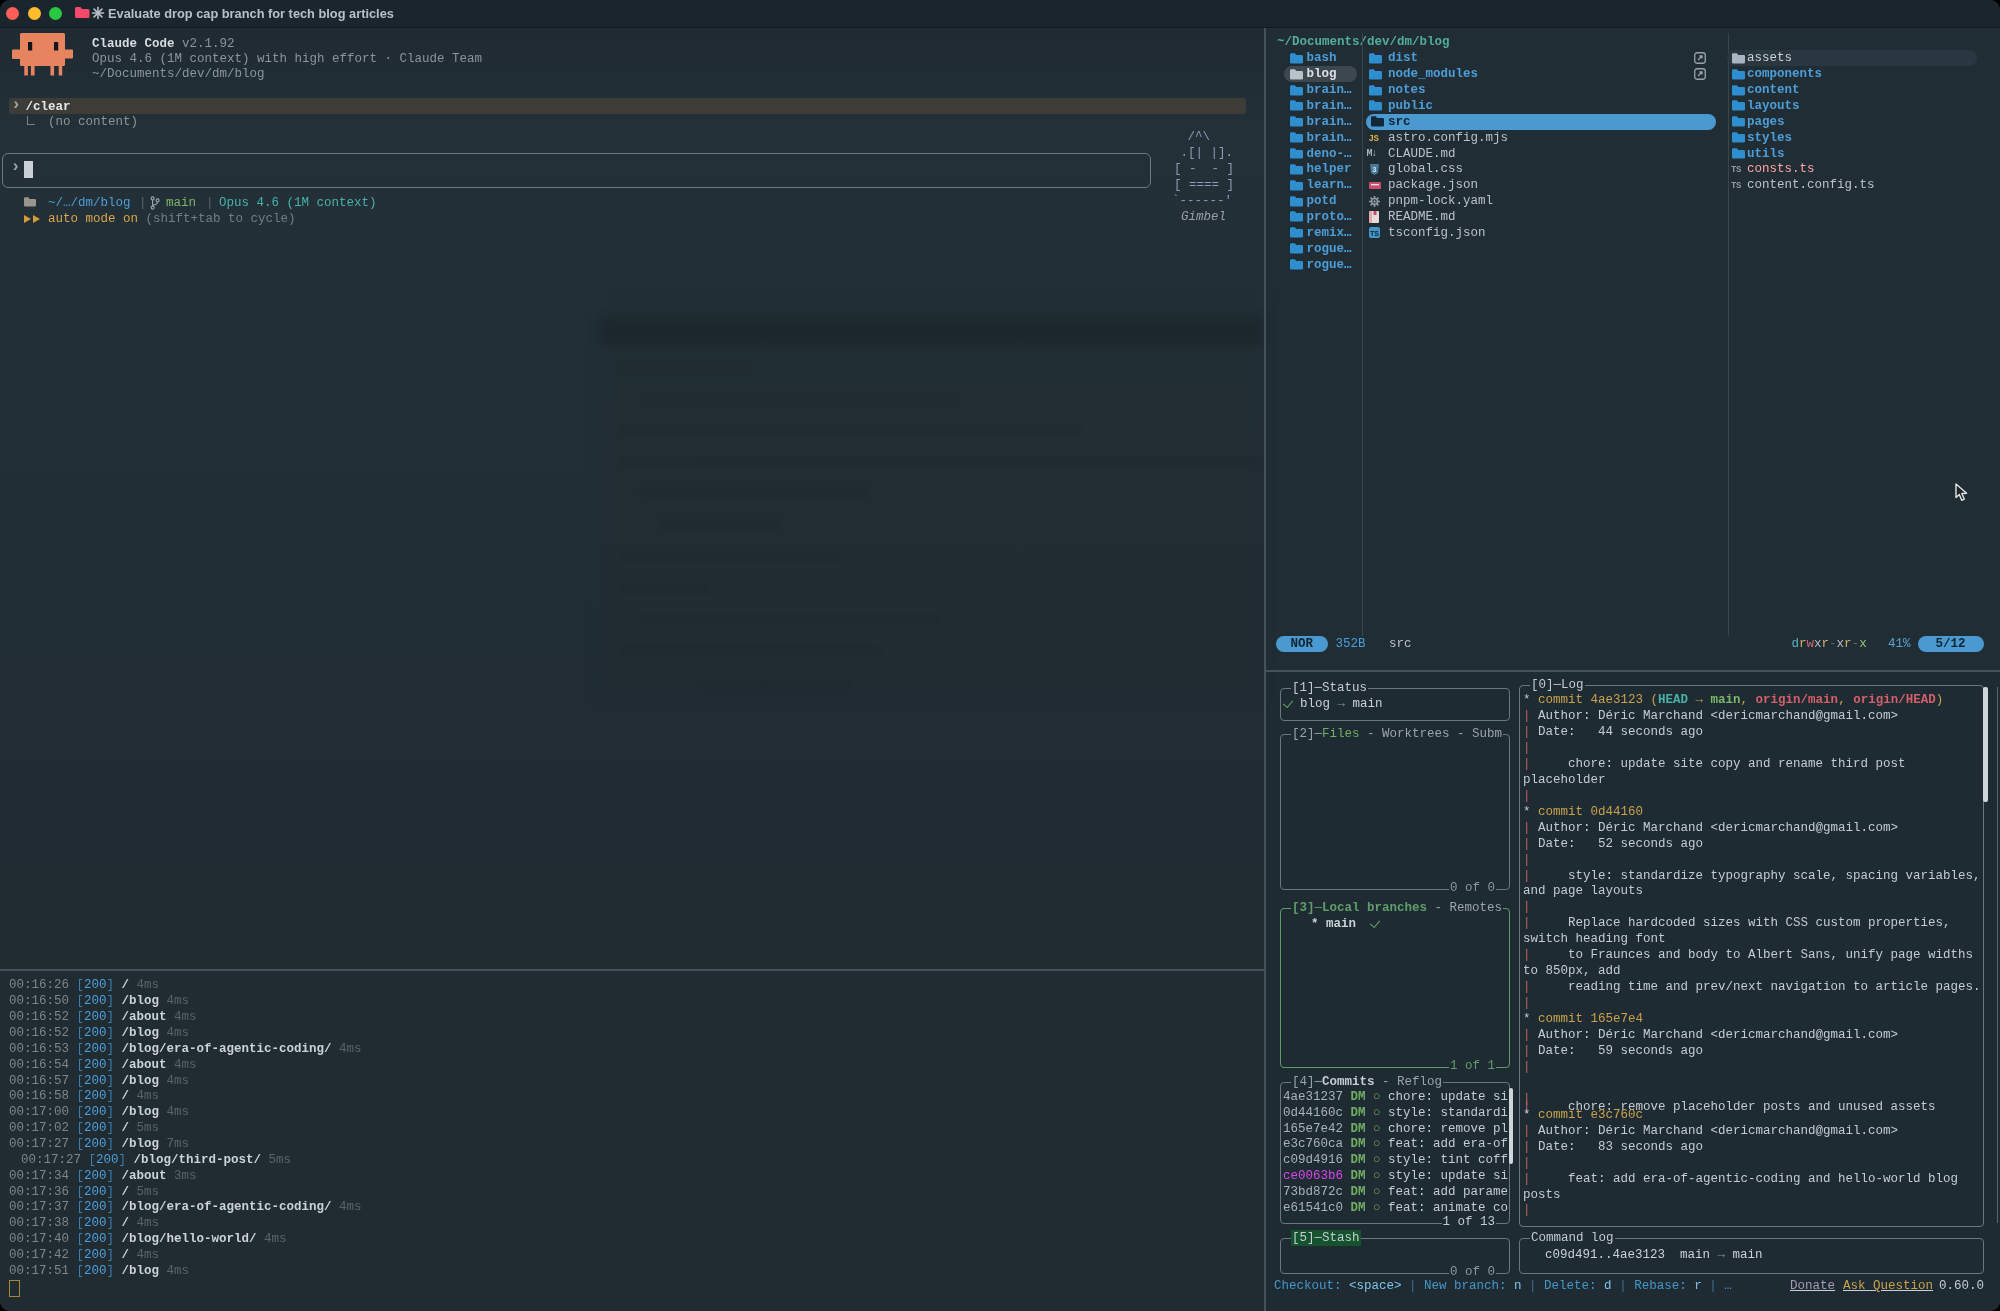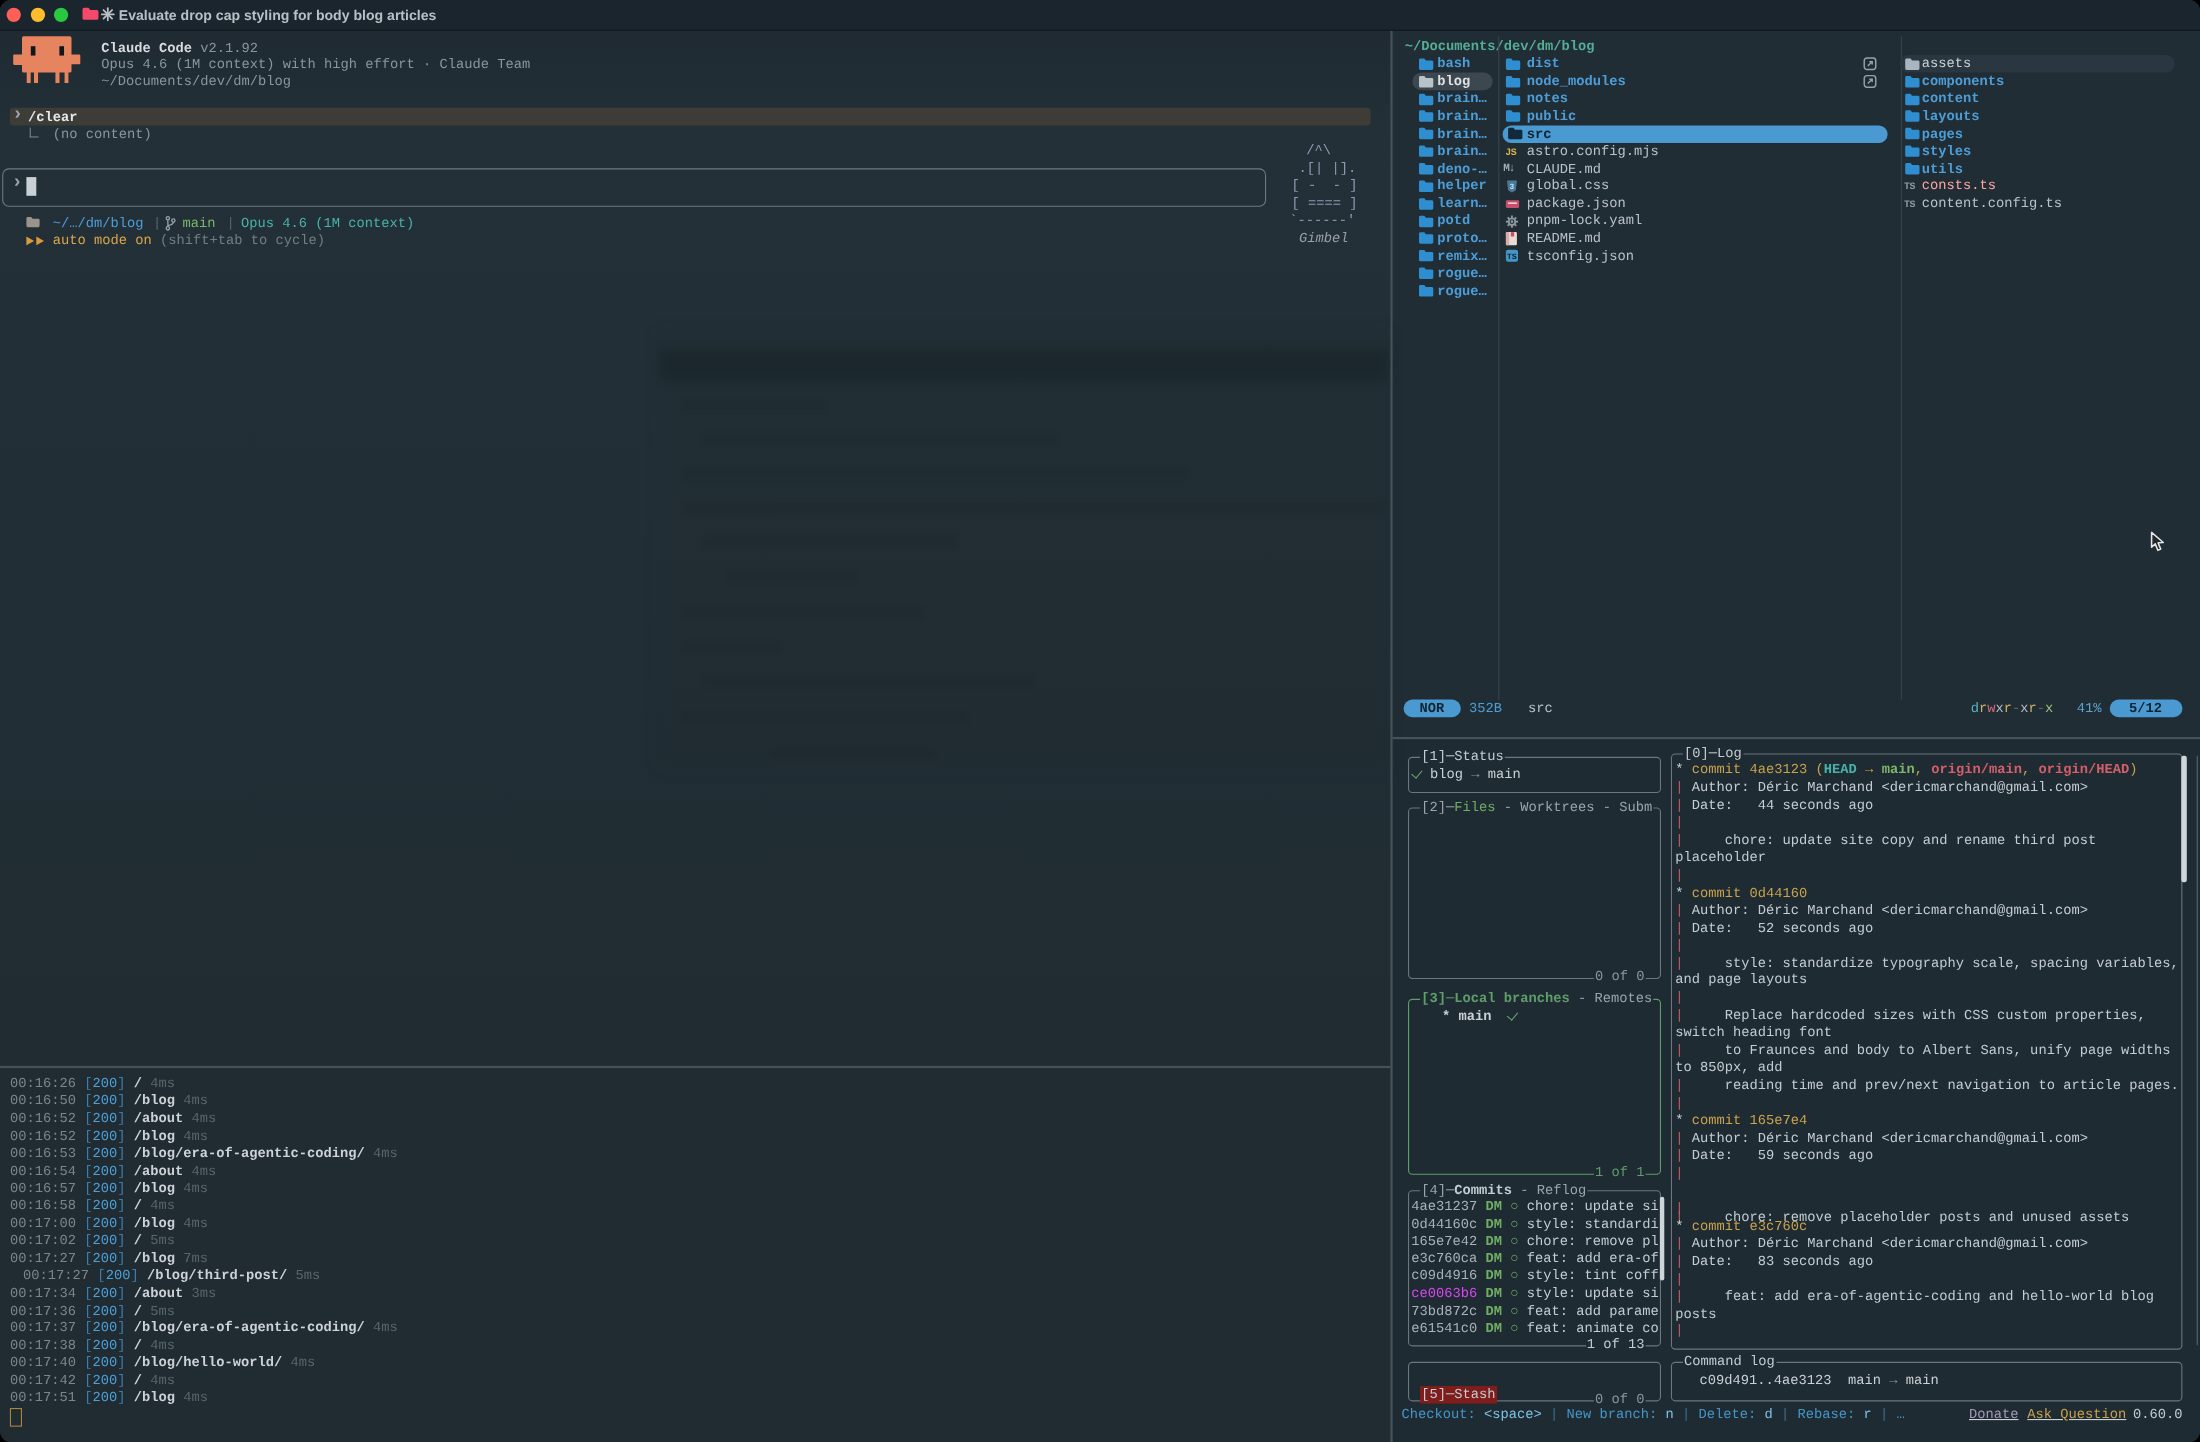--- a/index.html
+++ b/index.html
@@ -38,21 +38,21 @@
       <path d="M0 2.5 a1.5 1.5 0 0 1 1.5-1.5 h4 l1.5 2 h6 a1.5 1.5 0 0 1 1.5 1.5 v6 a1.5 1.5 0 0 1 -1.5 1.5 h-11.5 a1.5 1.5 0 0 1 -1.5 -1.5 z" fill="#f4496b"></path>
     </svg>
 <svg style="left:92px;top:7px" width="12" height="12">
       <g stroke="#b8c0c6" stroke-width="1.6" stroke-linecap="round">
         <line x1="6" y1="0.5" x2="6" y2="11.5"></line>
         <line x1="0.5" y1="6" x2="11.5" y2="6"></line>
         <line x1="2.1" y1="2.1" x2="9.9" y2="9.9"></line>
         <line x1="9.9" y1="2.1" x2="2.1" y2="9.9"></line>
       </g>
     </svg>
-<div class="m sans" style="left:108px;top:5.5px;font-size:12.8px;font-weight:bold;color:#b8c0c6;">Evaluate drop cap styling for body blog articles</div>
+<div class="m sans" style="left:108px;top:5.5px;font-size:12.8px;font-weight:bold;color:#b8c0c6;">Evaluate drop cap branch for tech blog articles</div>
 <svg style="left:12px;top:33px" width="61" height="43">
 <g fill="#e5845f">
 <rect x="8" y="0" width="45" height="33" rx="1.5"></rect>
 <rect x="0" y="16.5" width="9" height="9.5" rx="1"></rect>
 <rect x="52" y="16.5" width="9" height="9" rx="1"></rect>
 <rect x="12.3" y="32.5" width="3.6" height="10"></rect>
 <rect x="18.9" y="32.5" width="3.7" height="10"></rect>
 <rect x="38.4" y="32.5" width="3.7" height="10"></rect>
 <rect x="46.7" y="32.5" width="3.5" height="10"></rect>
 </g>
@@ -304,21 +304,21 @@
 <div class="m" style="left:1283.0px;top:1088.8px;"><span style="color:#a8b2b9;">4ae31237</span><span style="color:#6fae63;font-weight:bold;"> DM </span><span style="color:#6fae63;">○</span><span style="color:#c3ccd2;"> chore: update si</span></div>
 <div class="m" style="left:1283.0px;top:1104.7px;"><span style="color:#a8b2b9;">0d44160c</span><span style="color:#6fae63;font-weight:bold;"> DM </span><span style="color:#6fae63;">○</span><span style="color:#c3ccd2;"> style: standardi</span></div>
 <div class="m" style="left:1283.0px;top:1120.5px;"><span style="color:#a8b2b9;">165e7e42</span><span style="color:#6fae63;font-weight:bold;"> DM </span><span style="color:#6fae63;">○</span><span style="color:#c3ccd2;"> chore: remove pl</span></div>
 <div class="m" style="left:1283.0px;top:1136.4px;"><span style="color:#a8b2b9;">e3c760ca</span><span style="color:#6fae63;font-weight:bold;"> DM </span><span style="color:#6fae63;">○</span><span style="color:#c3ccd2;"> feat: add era-of</span></div>
 <div class="m" style="left:1283.0px;top:1152.2px;"><span style="color:#a8b2b9;">c09d4916</span><span style="color:#6fae63;font-weight:bold;"> DM </span><span style="color:#6fae63;">○</span><span style="color:#c3ccd2;"> style: tint coff</span></div>
 <div class="m" style="left:1283.0px;top:1168.1px;"><span style="color:#d946ef;">ce0063b6</span><span style="color:#6fae63;font-weight:bold;"> DM </span><span style="color:#6fae63;">○</span><span style="color:#c3ccd2;"> style: update si</span></div>
 <div class="m" style="left:1283.0px;top:1184.0px;"><span style="color:#a8b2b9;">73bd872c</span><span style="color:#6fae63;font-weight:bold;"> DM </span><span style="color:#6fae63;">○</span><span style="color:#c3ccd2;"> feat: add parame</span></div>
 <div class="m" style="left:1283.0px;top:1199.8px;"><span style="color:#a8b2b9;">e61541c0</span><span style="color:#6fae63;font-weight:bold;"> DM </span><span style="color:#6fae63;">○</span><span style="color:#c3ccd2;"> feat: animate co</span></div>
 <div style="position:absolute;left:1509.3px;top:1088.0px;width:3.5px;height:76.0px;background:#cfd6da;border-radius:2px;"></div>
 <div style="position:absolute;left:1280.0px;top:1238.0px;width:228.0px;height:33.5px;border:1px solid #6b767e;border-radius:4px;"></div>
-<div class="m" style="left:1291px;top:1230.0px;background:#7f1d1d;padding:0 1px;margin-top:30px;"><span style="color:#c3ccd2;">[5]─Stash</span></div>
+<div class="m" style="left:1291px;top:1230.0px;background:#14532d;padding:0 1px;"><span style="color:#c3ccd2;">[5]─Stash</span></div>
 <div class="m" style="left:1449.0px;top:1263.5px;background:#1f2b32;padding:0 1px;color:#8a959c;">0 of 0</div>
 <div style="position:absolute;left:1519.0px;top:685.0px;width:463.0px;height:540.0px;border:1px solid #6b767e;border-radius:4px;"></div>
 <div class="m" style="left:1530px;top:677.0px;background:#1f2b32;padding:0 1px;"><span style="color:#c3ccd2;">[0]─Log</span></div>
 <div class="m" style="left:1523.0px;top:692.0px;"><span style="color:#c3ccd2;">* </span><span style="color:#c9a24d;">commit 4ae3123 (</span><span style="color:#48b2aa;font-weight:bold;">HEAD</span><span style="color:#c9a24d;"> → </span><span style="color:#7cb56b;font-weight:bold;">main</span><span style="color:#c9a24d;">, </span><span style="color:#d45f6a;font-weight:bold;">origin/main</span><span style="color:#c9a24d;">, </span><span style="color:#d45f6a;font-weight:bold;">origin/HEAD</span><span style="color:#c9a24d;">)</span></div>
 <div class="m" style="left:1523.0px;top:708.0px;"><span style="color:#c25b65;">| </span><span style="color:#c3ccd2;">Author: Déric Marchand &lt;dericmarchand@gmail.com&gt;</span></div>
 <div class="m" style="left:1523.0px;top:723.9px;"><span style="color:#c25b65;">| </span><span style="color:#c3ccd2;">Date:   44 seconds ago</span></div>
 <div class="m" style="left:1523.0px;top:739.9px;"><span style="color:#c25b65;">|</span></div>
 <div class="m" style="left:1523.0px;top:755.8px;"><span style="color:#c25b65;">|</span><span style="color:#c3ccd2;">     chore: update site copy and rename third post</span></div>
 <div class="m" style="left:1523.0px;top:771.8px;"><span style="color:#c3ccd2;">placeholder</span></div>
 <div class="m" style="left:1523.0px;top:787.7px;"><span style="color:#c25b65;">|</span></div>

